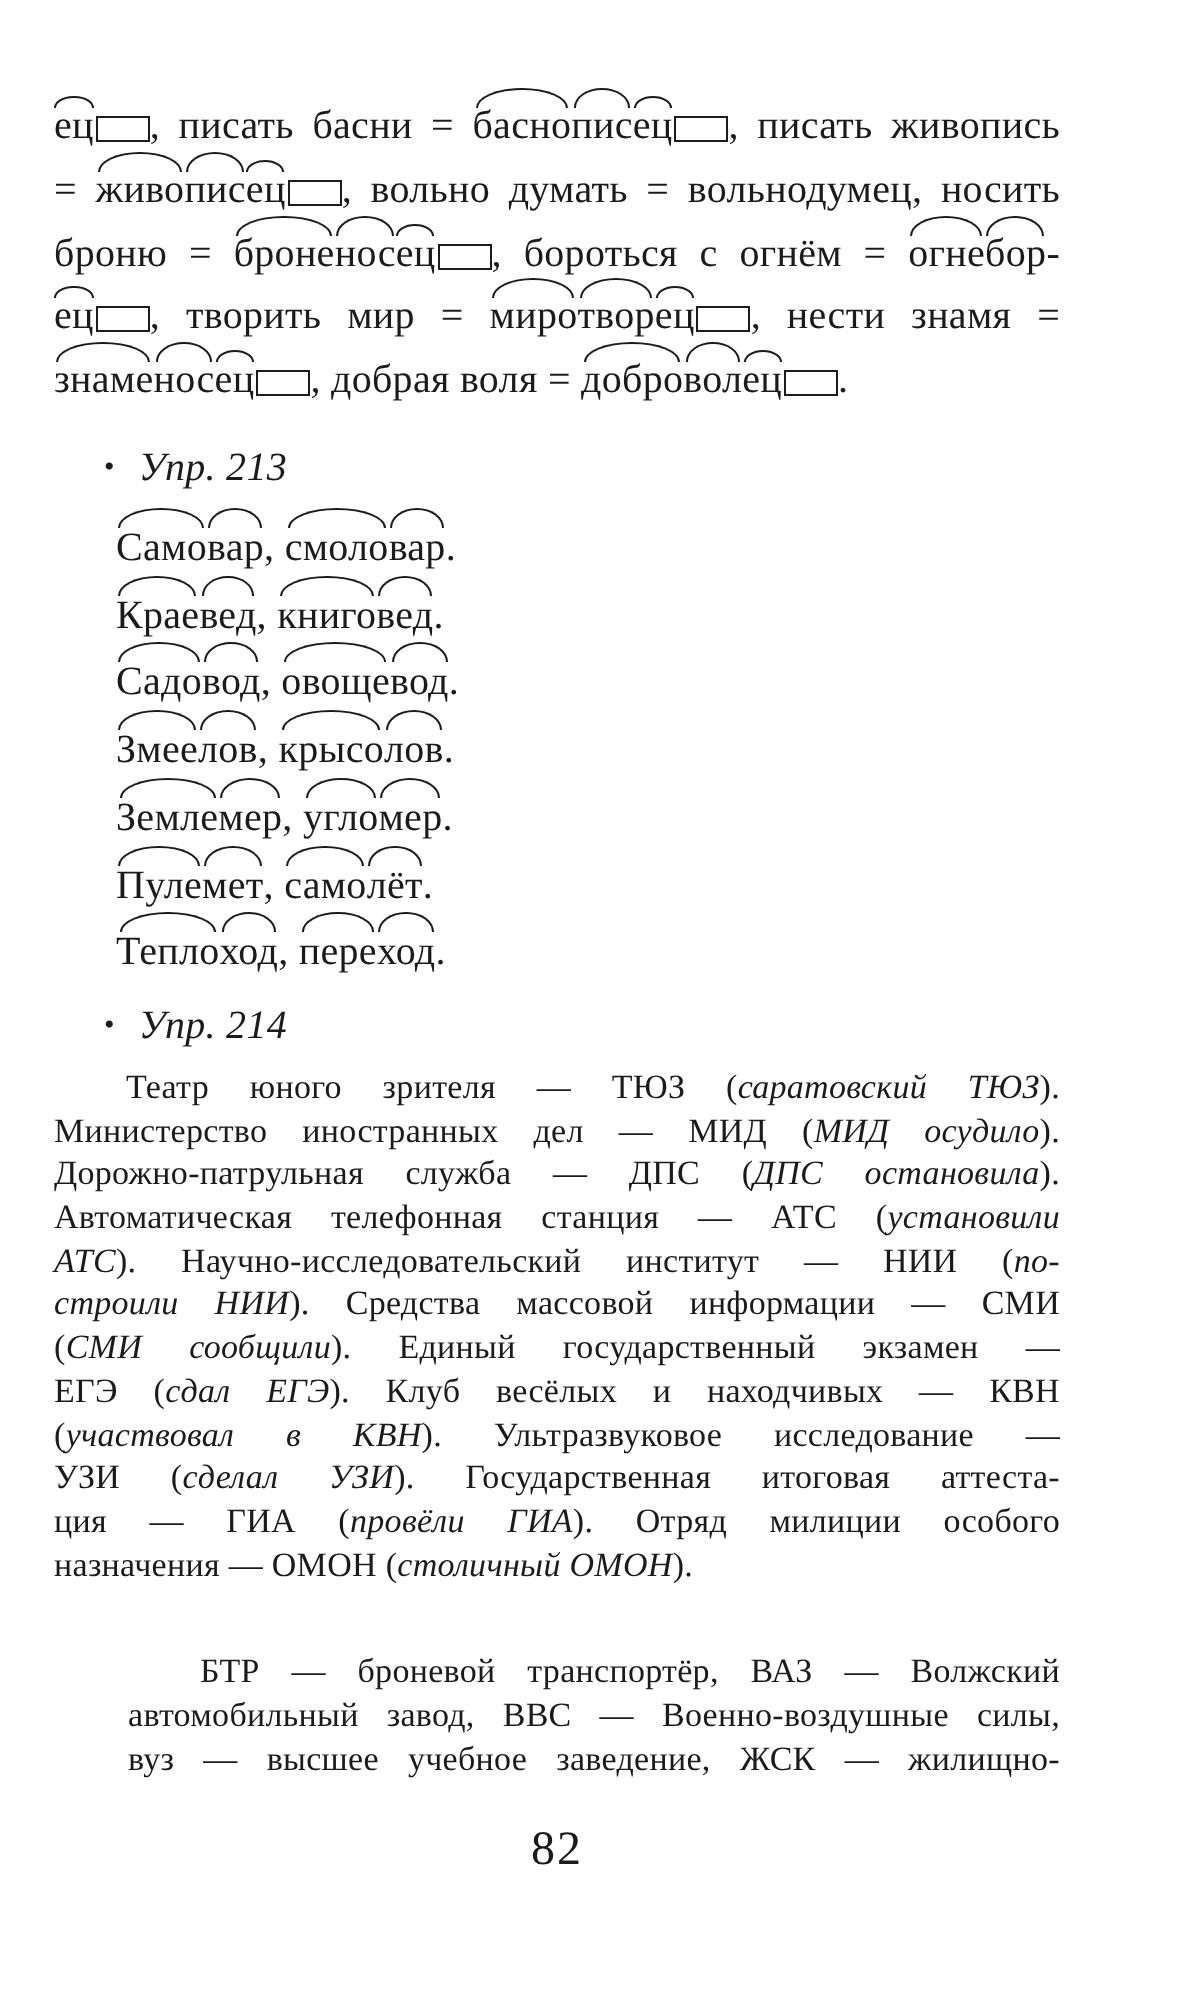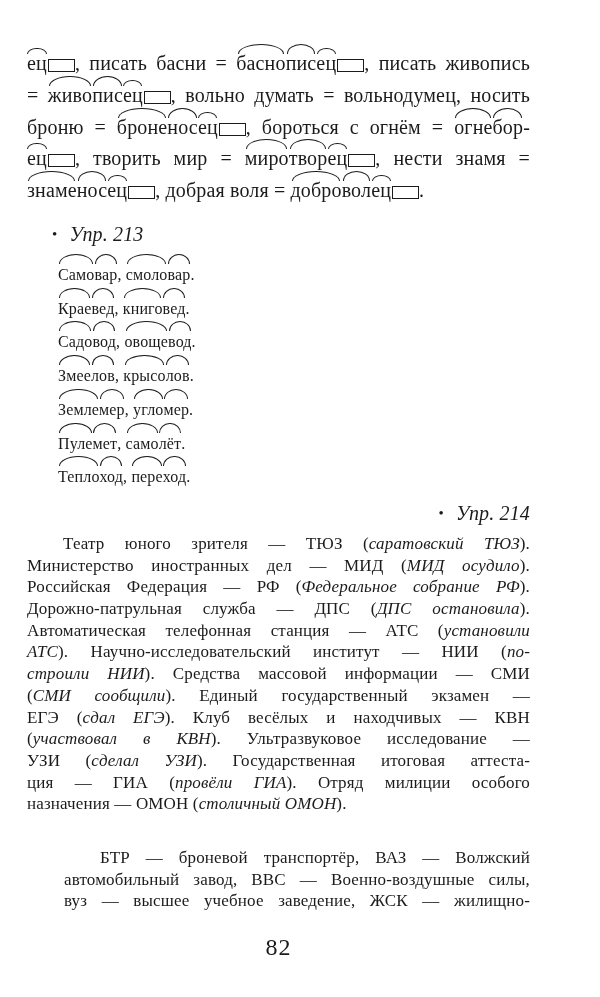--- a/index.html
+++ b/index.html
@@ -10,23 +10,23 @@
     box-sizing:border-box; width:540px; height:997px;
     padding:0 10px 0 27px; overflow:hidden;
     color:var(--ink);
     font-family:"Liberation Serif","DejaVu Serif",serif;
     letter-spacing:0.15px;
   }
   .intro { margin-top:48px; font-size:20px; }
   .mline { line-height:31.8px; }
   .exheader { font-size:20px; font-style:italic; margin-left:25px; line-height:24px; }
   .h213 { margin-top:15px; }
-  .h214 { margin-top:7px;text-align:right; }
+  .h214 { margin-top:7px; }
   .bullet { font-style:normal; font-size:15px; vertical-align:2px; margin-right:12px; }
-  .exlist { margin-top:12px; padding-left:31px; font-size:16px; }
+  .exlist { margin-top:12px; padding-left:31px; font-size:20px; }
   .xline { line-height:33.7px; }
   .para { font-size:17px; }
   .p214 { margin-top:8px; }
   .closing { margin-top:32px;margin-left:37px; }
   .pline { line-height:21.7px; }
   .just { text-align:justify; text-align-last:justify; }
   .ind { text-indent:36px; }
   .it { font-style:italic; }
   .word { display:inline-block; white-space:nowrap; }
   .seg { position:relative; display:inline-block;text-align:center; }
@@ -71,21 +71,20 @@
       <div class="xline"><span class="word"><span class="seg root">Пуле</span><span class="seg root">мет</span></span><span>, </span><span class="word"><span class="seg root">само</span><span class="seg root">лёт</span></span><span>.</span></div>
       <div class="xline"><span class="word"><span class="seg root">Тепло</span><span class="seg root">ход</span></span><span>, </span><span class="word"><span class="seg root">пере</span><span class="seg root">ход</span></span><span>.</span></div>
     </div>
 
   <div class="exheader h214">
     <span class="bullet">•</span><span class="htext">Упр. 214</span>
   </div>
   <div class="para p214">
       <div class="pline just ind"><span>Театр юного зрителя — ТЮЗ (</span><span class="it">саратовский ТЮЗ</span><span>).</span></div>
       <div class="pline just"><span>Министерство иностранных дел — МИД (</span><span class="it">МИД осудило</span><span>).</span></div>
-      <div class="pline just"><span>Российская Федерация — РФ (</span><span class="it">Федеральное собрание РФ</span><span>).</span></div>
       <div class="pline just"><span>Дорожно-патрульная служба — ДПС (</span><span class="it">ДПС остановила</span><span>).</span></div>
       <div class="pline just"><span>Автоматическая телефонная станция — АТС (</span><span class="it">установили</span></div>
       <div class="pline just"><span class="it">АТС</span><span>). Научно-исследовательский институт — НИИ (</span><span class="it">по-</span></div>
       <div class="pline just"><span class="it">строили НИИ</span><span>). Средства массовой информации — СМИ</span></div>
       <div class="pline just"><span>(</span><span class="it">СМИ сообщили</span><span>). Единый государственный экзамен —</span></div>
       <div class="pline just"><span>ЕГЭ (</span><span class="it">сдал ЕГЭ</span><span>). Клуб весёлых и находчивых — КВН</span></div>
       <div class="pline just"><span>(</span><span class="it">участвовал в КВН</span><span>). Ультразвуковое исследование —</span></div>
       <div class="pline just"><span>УЗИ (</span><span class="it">сделал УЗИ</span><span>). Государственная итоговая аттеста-</span></div>
       <div class="pline just"><span>ция — ГИА (</span><span class="it">провёли ГИА</span><span>). Отряд милиции особого</span></div>
       <div class="pline"><span>назначения — ОМОН (</span><span class="it">столичный ОМОН</span><span>).</span></div>

